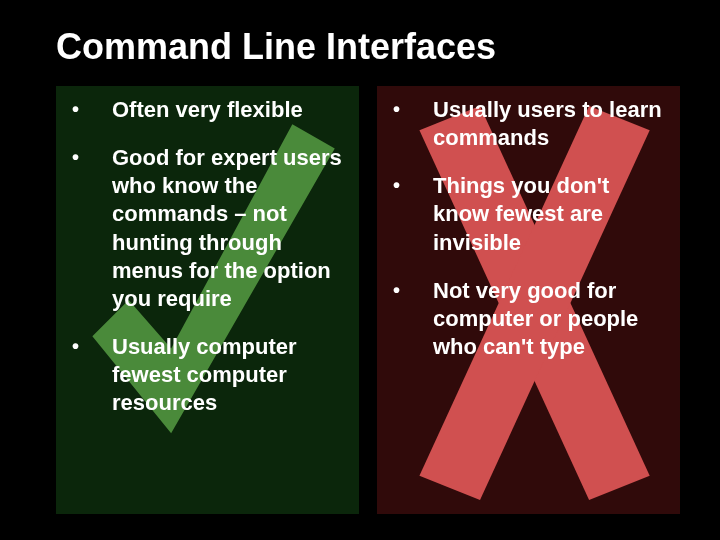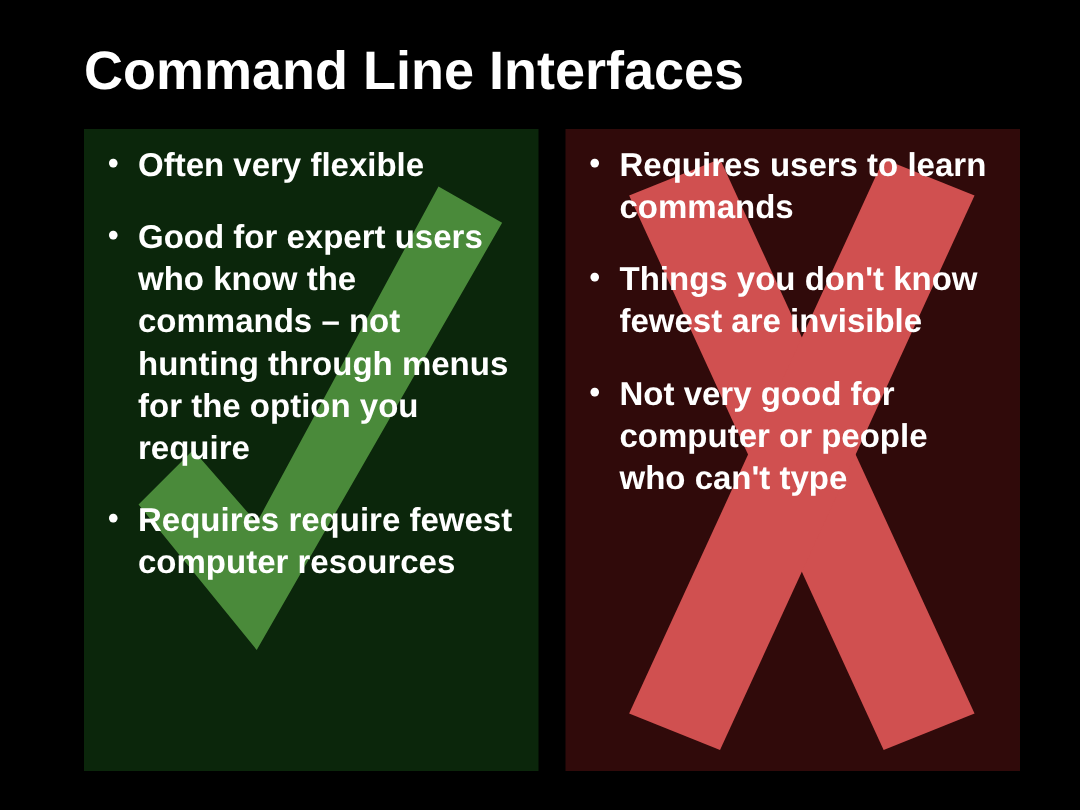--- a/index.html
+++ b/index.html
@@ -56,21 +56,21 @@
     font-weight: bold;
     line-height: 1.28;
     margin-bottom: 20px;
   }
   ul.points li .bullet {
     flex: 0 0 auto;
     width: 20px;
     font-size: 20px;
     line-height: 1.35;
   }
-  ul.points li .text { flex: 1 1 auto; }
+  ul.points li .text { flex: 1 1 auto; margin-left: 20px; }
 </style>
 </head>
 <body>
 
 <div class="slide">
   <h1 class="title">Command Line Interfaces</h1>
 
   <div class="cols">
 
     <div class="col col-pros">
@@ -83,38 +83,38 @@
         <li>
           <span class="bullet">•</span>
           <span class="text">Often very flexible</span>
         </li>
         <li>
           <span class="bullet">•</span>
           <span class="text">Good for expert users who know the commands – not hunting through menus for the option you require</span>
         </li>
         <li>
           <span class="bullet">•</span>
-          <span class="text">Requires require fewest computer resources</span>
+          <span class="text">Usually computer fewest computer resources</span>
         </li>
       </ul>
     </div>
 
     <div class="col col-cons">
       <div class="bg-icon">
         <svg viewBox="0 0 100 140" preserveAspectRatio="xMidYMid meet">
           <g fill="#d05050">
             <path d="M 14 14 L 34 6 L 90 128 L 70 136 Z"></path>
             <path d="M 70 6 L 90 14 L 34 136 L 14 128 Z"></path>
           </g>
         </svg>
       </div>
       <ul class="points">
         <li>
           <span class="bullet">•</span>
-          <span class="text">Requires users to learn commands</span>
+          <span class="text">Usually users to learn commands</span>
         </li>
         <li>
           <span class="bullet">•</span>
           <span class="text">Things you don't know fewest are invisible</span>
         </li>
         <li>
           <span class="bullet">•</span>
           <span class="text">Not very good for computer or people who can't type</span>
         </li>
       </ul>

